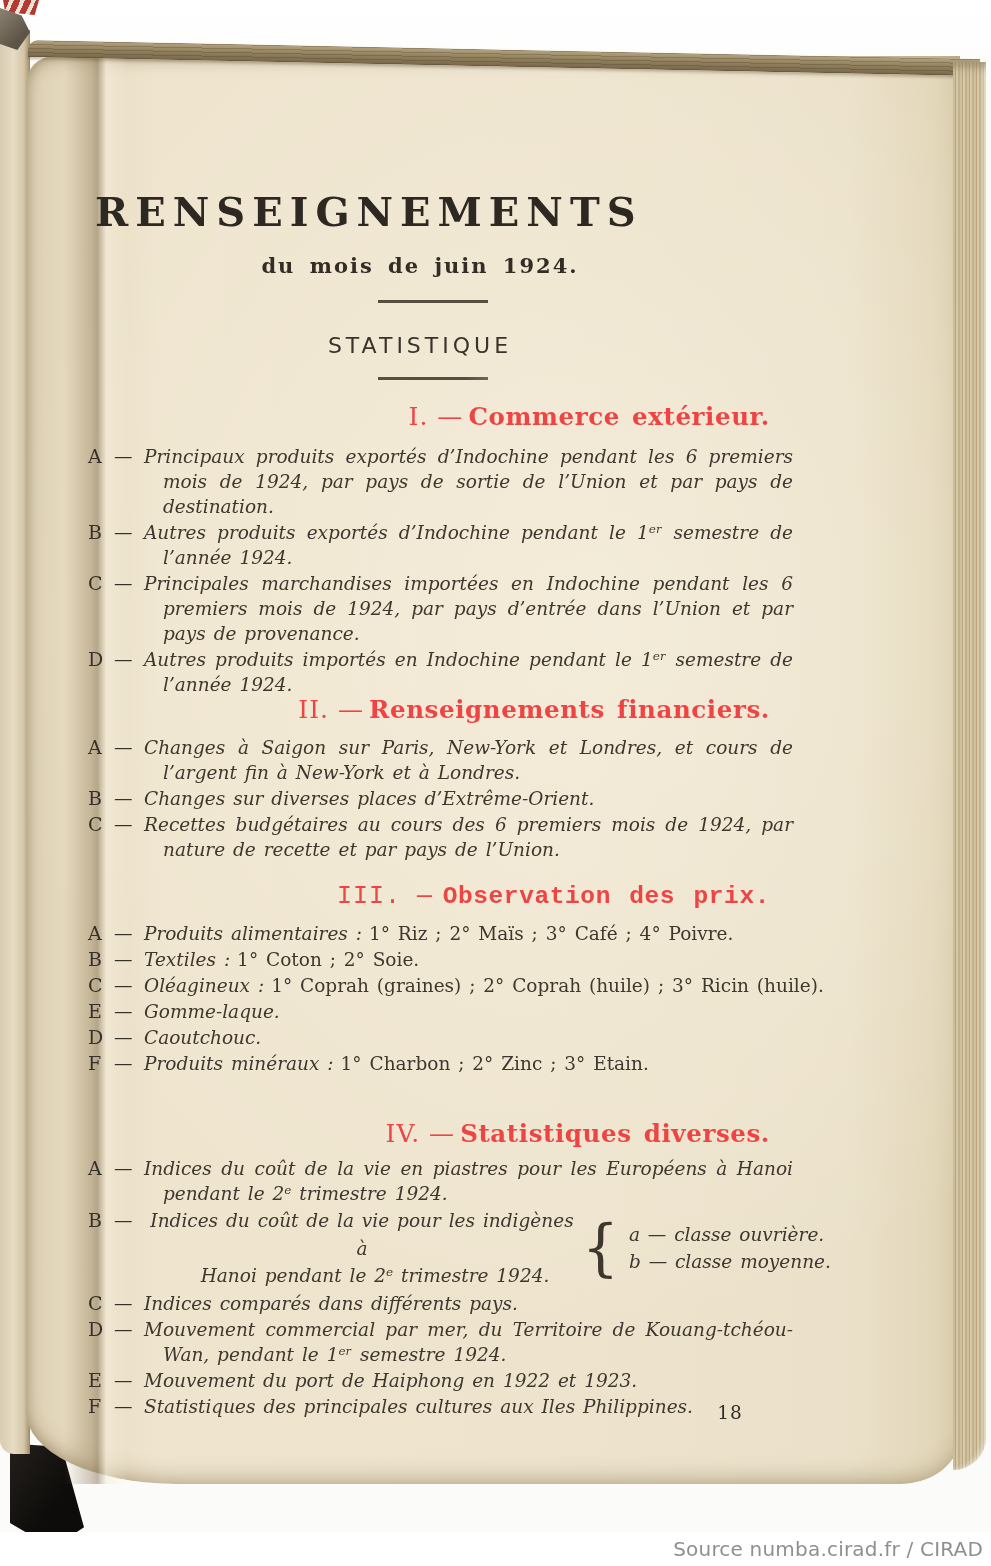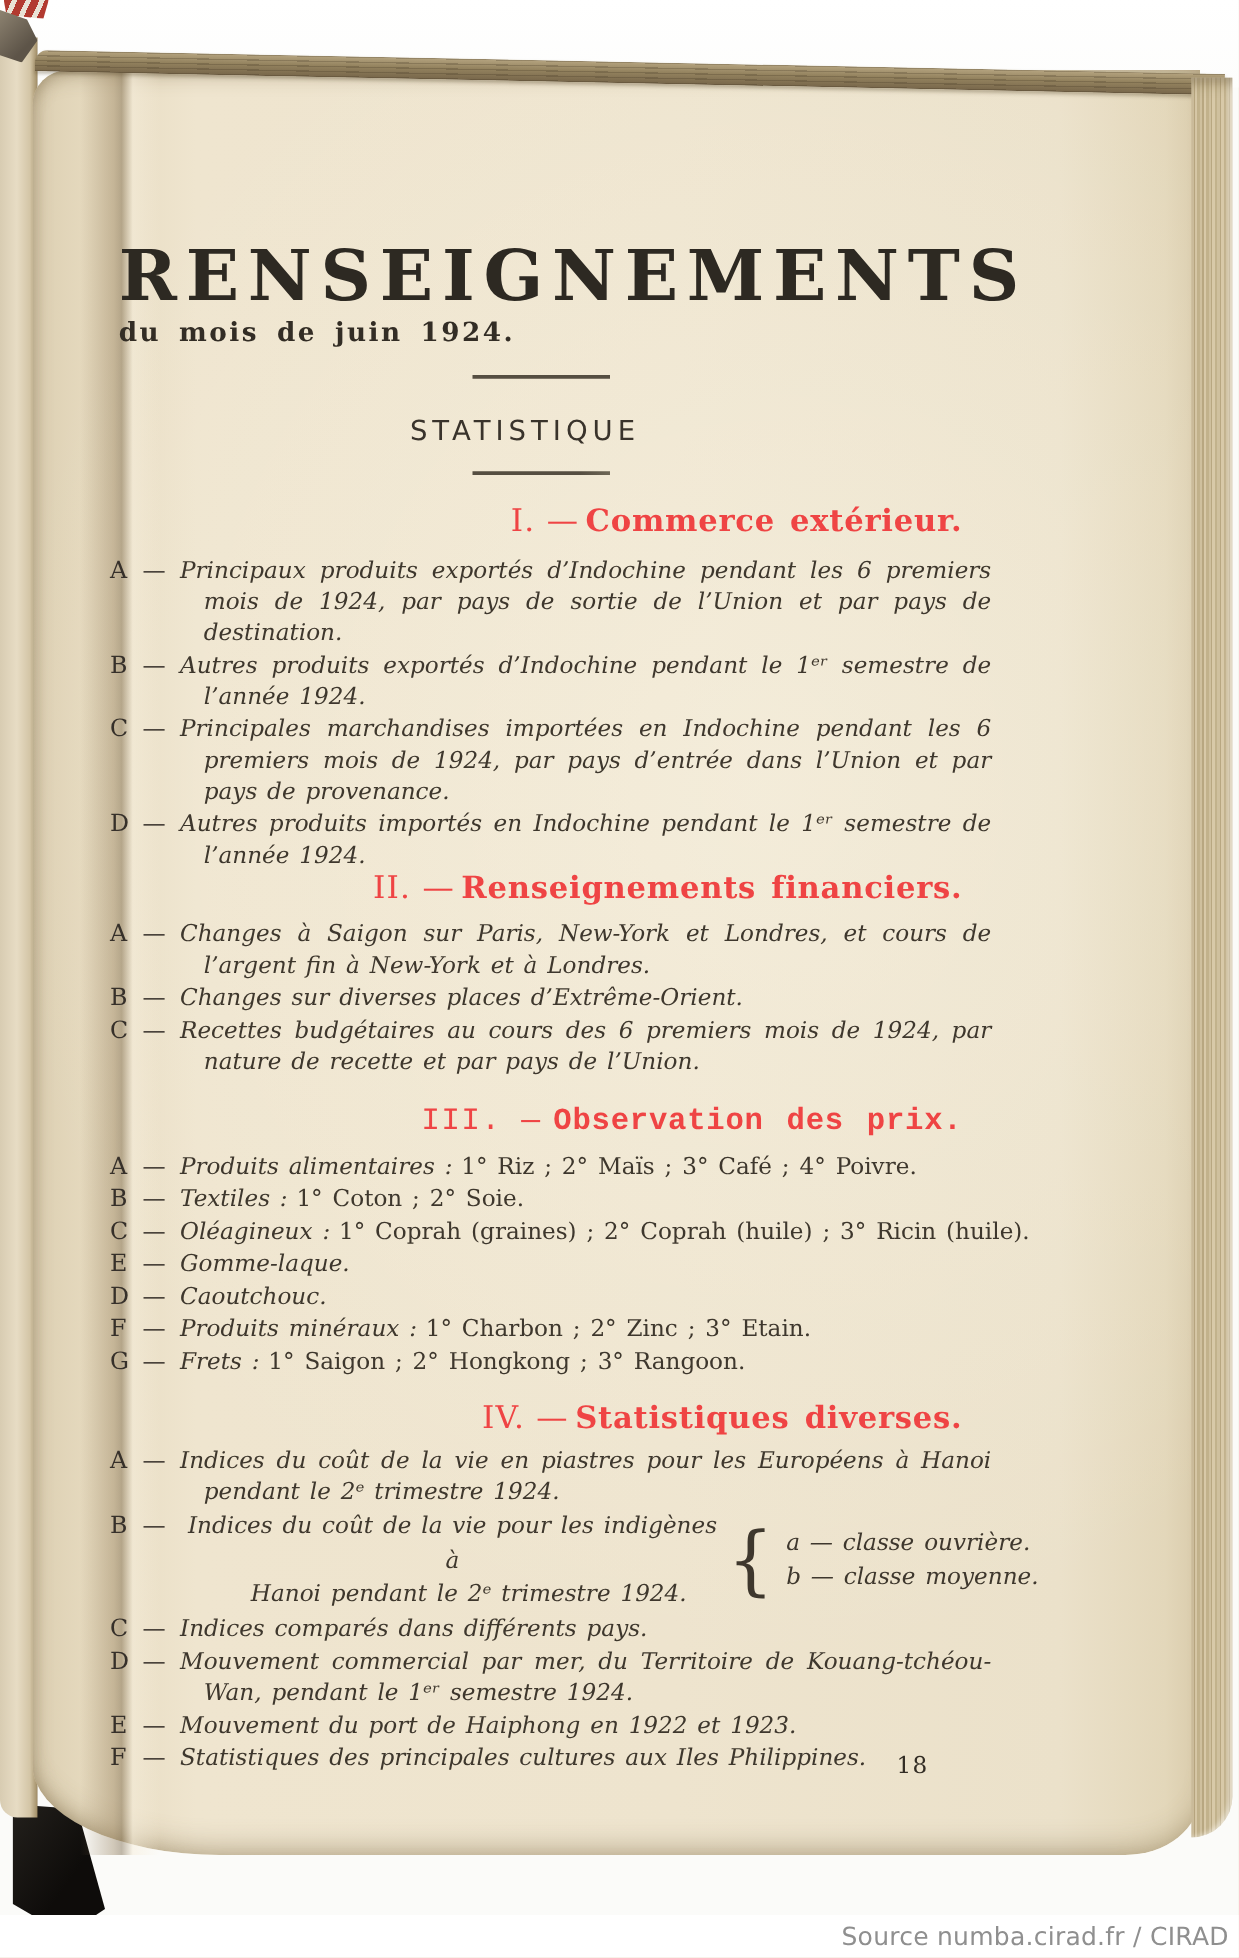--- a/index.html
+++ b/index.html
@@ -48,23 +48,23 @@
   .headband-red{position:absolute;left:3px;top:0;width:36px;height:15px;z-index:5;
     background:repeating-linear-gradient(115deg,#b23a30 0 6px,#e9e2d5 6px 10px);
     clip-path:polygon(0 0,100% 0,88% 100%,6% 80%);}
   .corner-grey{position:absolute;left:0;top:8px;width:30px;height:42px;z-index:5;
     background:linear-gradient(135deg,#8d8371,#5d5448 70%);
     clip-path:polygon(0 0,72% 18%,100% 58%,58% 100%,0 86%);}
 
   
   .content{position:absolute;inset:0;z-index:6;color:#352f27;}
   .masthead-title{position:absolute;left:95px;top:188px;width:650px;text-align:left;
-    font-family:"DejaVu Serif",serif;font-weight:700;font-size:56px;letter-spacing:7px;
+    font-family:"DejaVu Serif",serif;font-weight:700;font-size:40px;letter-spacing:7px;
     color:#2d2922;white-space:nowrap;}
-  .masthead-sub{position:absolute;left:95px;top:253px;width:650px;
+  .masthead-sub{position:absolute;left:95px;top:253px;width:650px;text-align:center;
     font-weight:700;font-size:21px;letter-spacing:2px;word-spacing:5px;color:#332d25;}
   .rule{position:absolute;height:2.5px;background:#554e41;width:110px;left:378px;}
   .rule-1{top:300px;}
   .rule-2{top:377px;background:linear-gradient(90deg,#554e41 78%,#6e6756 100%);}
   .stat-label{position:absolute;left:95px;top:333px;width:650px;text-align:center;
     font-family:"DejaVu Sans",sans-serif;font-size:22px;letter-spacing:4px;color:#39332b;}
 
   .hd{position:absolute;left:110px;width:660px;text-align:right;white-space:nowrap;color:#ef4444;}
   .hd .num{font-weight:400;font-size:25px;letter-spacing:1px;}
   .hd .ttl{font-weight:700;font-size:24.5px;letter-spacing:.6px;word-spacing:3px;}
@@ -146,21 +146,20 @@
       <span class="num">III. —</span>
       <span class="ttl">Observation des prix.</span>
     </div>
     <div class="entries en-3">
       <div class="entry oneline"><span class="lt">A</span><span class="dsh">—</span><span class="em">Produits alimentaires :</span><span class="rest">1° Riz ; 2° Maïs ; 3° Café ; 4° Poivre.</span></div>
       <div class="entry oneline"><span class="lt">B</span><span class="dsh">—</span><span class="em">Textiles :</span><span class="rest">1° Coton ; 2° Soie.</span></div>
       <div class="entry oneline"><span class="lt">C</span><span class="dsh">—</span><span class="em">Oléagineux :</span><span class="rest">1° Coprah (graines) ; 2° Coprah (huile) ; 3° Ricin (huile).</span></div>
       <div class="entry oneline"><span class="lt">E</span><span class="dsh">—</span><span class="em">Gomme-laque.</span><span class="rest"></span></div>
       <div class="entry oneline"><span class="lt">D</span><span class="dsh">—</span><span class="em">Caoutchouc.</span><span class="rest"></span></div>
       <div class="entry oneline"><span class="lt">F</span><span class="dsh">—</span><span class="em">Produits minéraux :</span><span class="rest">1° Charbon ; 2° Zinc ; 3° Etain.</span></div>
-      <div class="entry oneline"><span class="lt">G</span><span class="dsh">—</span><span class="em">Frets :</span><span class="rest">1° Saigon ; 2° Hongkong ; 3° Rangoon.</span></div>
     </div>
 
     <div class="hd hd-4">
       <span class="num">IV. —</span>
       <span class="ttl">Statistiques diverses.</span>
     </div>
     <div class="entries en-4">
       <div class="entry"><span class="lt">A</span><span class="dsh">—</span><span class="txt">Indices du coût de la vie en piastres pour les Européens à Hanoi pendant le 2ᵉ trimestre 1924.</span></div>
 
       <div class="entry entry-brace">

